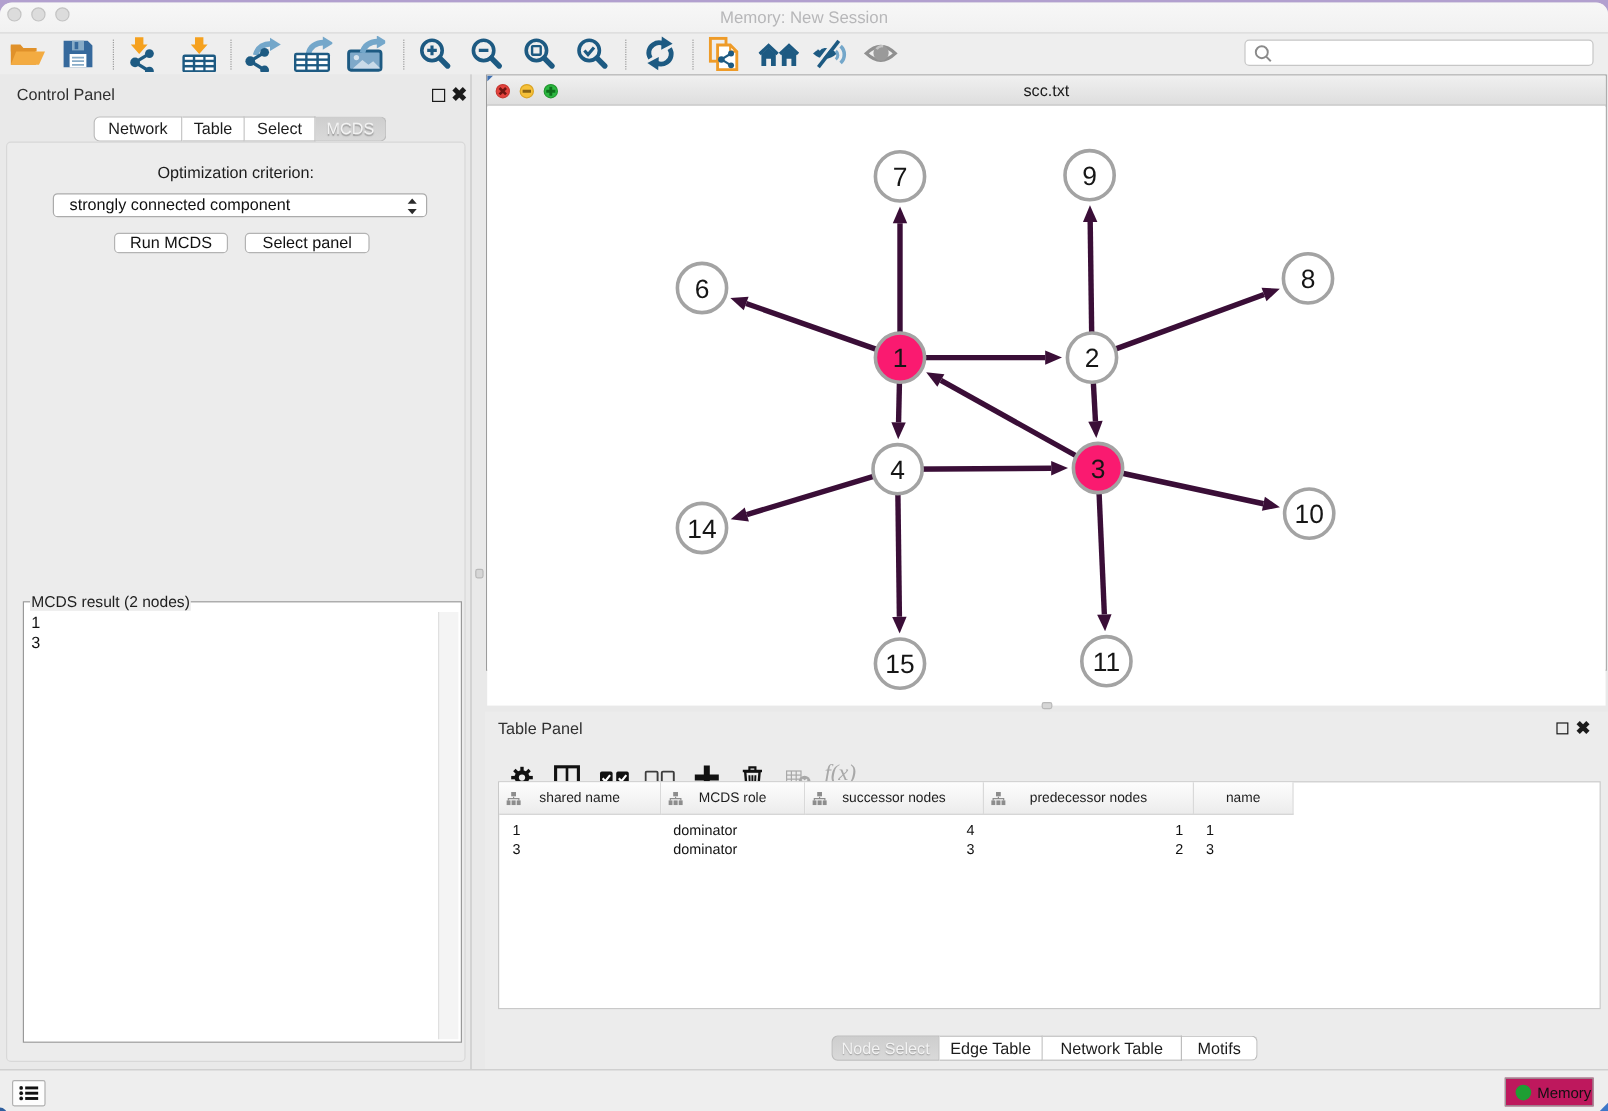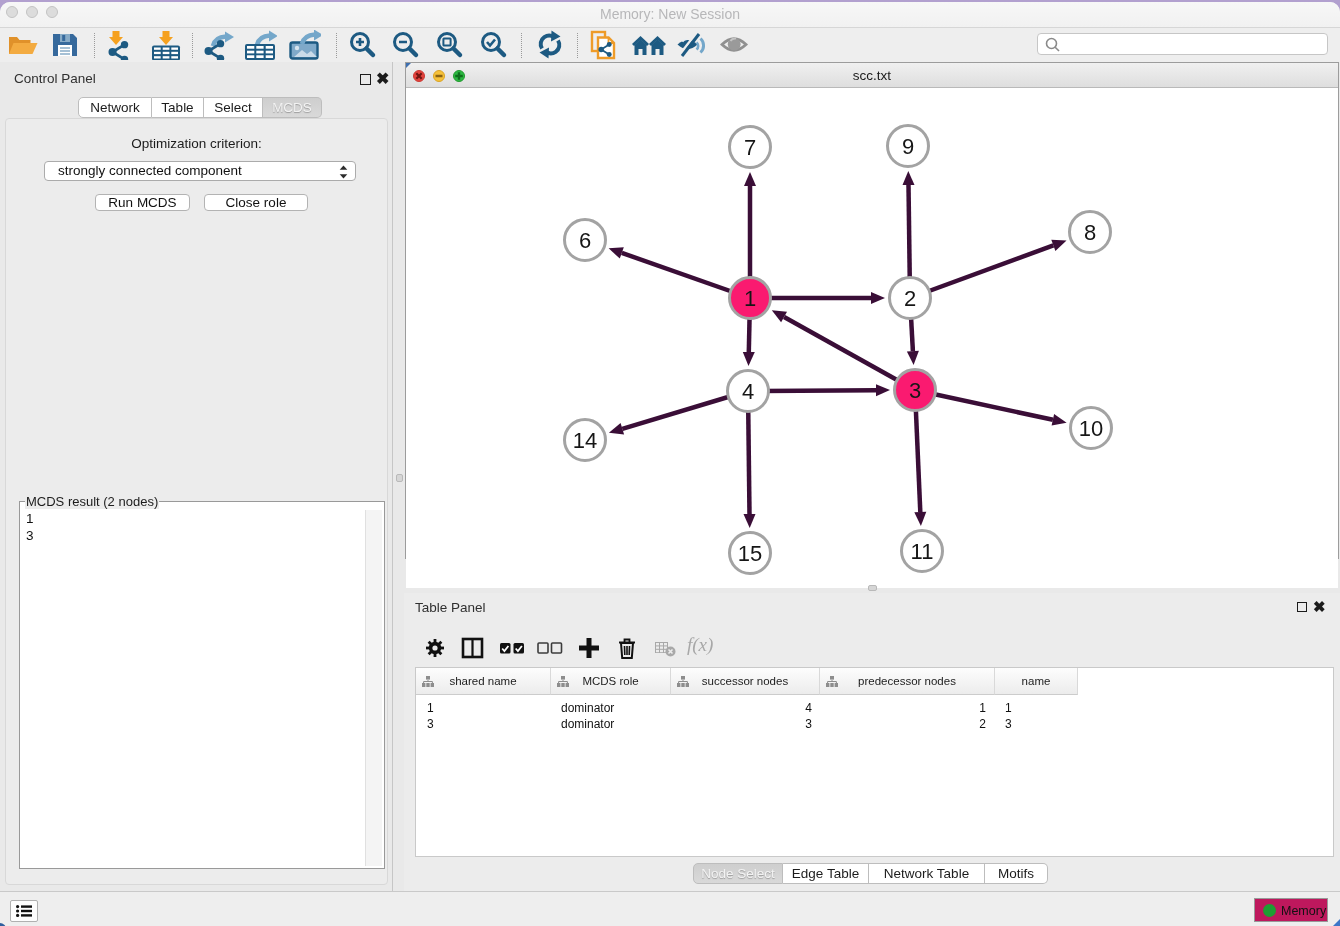--- a/index.html
+++ b/index.html
@@ -59,21 +59,21 @@
 #nettext { position:absolute; top:5px; left:0; width:100%; text-align:center;
   font-size:13.5px; color:#1a1a1a; }
 .mac { position:absolute; top:7px; width:12px; height:12px; border-radius:50%; }
 #netcanvas { position:absolute; left:0; top:26px; width:932px; height:499px; background:#fff; overflow:hidden; }
 
 
 #tablepanel { position:absolute; left:404px; top:531px; width:936px; height:298px;
   background:#ececec; }
 #tptitle { position:absolute; left:11px; top:7px; font-size:13.5px; color:#303030; }
 #tptools { position:absolute; left:11px; top:30px; width:914px; height:36px; }
-#tptable { position:absolute; left:11px; top:74px; width:919px; height:190px;
+#tptable { position:absolute; left:11px; top:58px; width:919px; height:190px;
   background:#fff; border:1px solid #c9c9c9; }
 .thead { position:absolute; top:0; height:27px; background:linear-gradient(#fdfdfd,#ececec);
   border-right:1px solid #d9d9d9; border-bottom:1px solid #cccccc; }
 .thead span { display:block; text-align:center; font-size:11.5px; color:#1d1d1d; margin-top:7px; }
 .tcell { position:absolute; font-size:12px; color:#111; }
 .wicon { position:absolute; font-weight:bold; color:#1b1b1b; }
 </style>
 </head>
 <body>
 <div id="app">
@@ -250,21 +250,21 @@
         <div class="ptab" style="width:59px;">Select</div>
         <div class="ptab last sel" style="width:59px;">MCDS</div>
       </div>
       <div id="cpinner">
         <div id="dropdown">strongly connected component<svg width="11" height="14" style="position:absolute; right:6px; top:3px;" viewBox="0 0 11 14">
               <polygon points="5.5,0.5 9.3,4.8 1.7,4.8" fill="#2b2b2b"></polygon>
               <polygon points="5.5,13.5 9.3,9.2 1.7,9.2" fill="#2b2b2b"></polygon>
             </svg></div>
         <div id="optlabel">Optimization criterion:</div>
         <div class="btn" style="left:89px; top:75px; width:95px;">Run MCDS</div>
-        <div class="btn" style="left:198px; top:75px; width:104px;">Close role</div>
+        <div class="btn" style="left:198px; top:75px; width:104px;">Select panel</div>
         <div id="fieldset">
           <div id="fslegend">MCDS result (2 nodes)</div>
           <div id="fstext">1<br>3</div>
           <div id="fsscroll"></div>
         </div>
       </div>
     </div>
     <div id="netwin">
       <div id="nettitle">
         <div class="mac" style="left:7px; background:#e4423d; border:1px solid #c93a34;">

